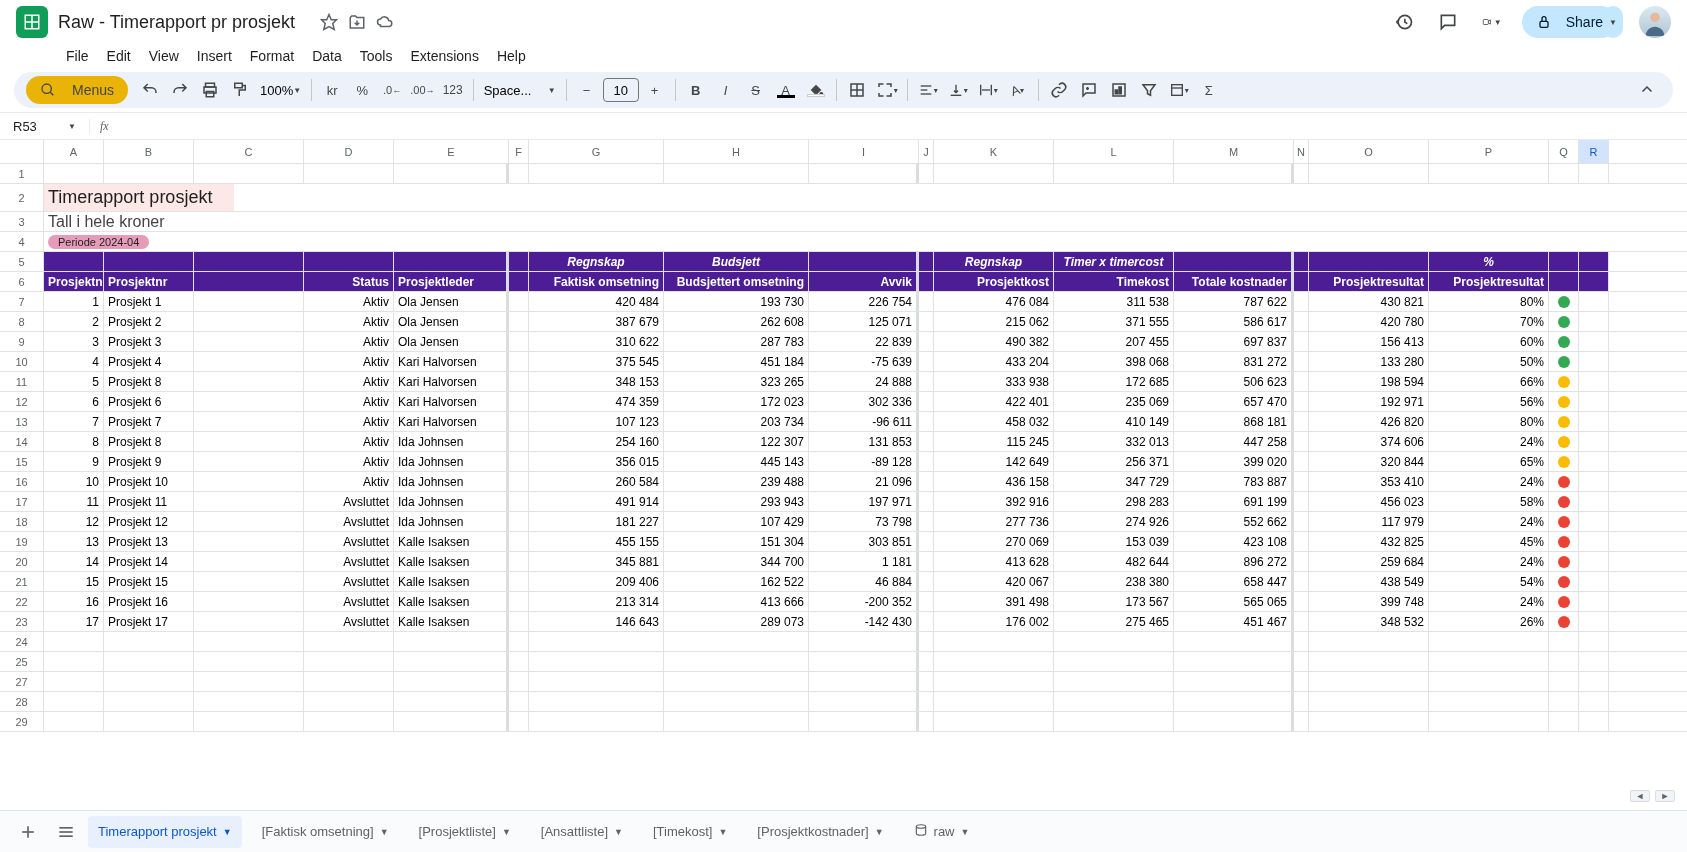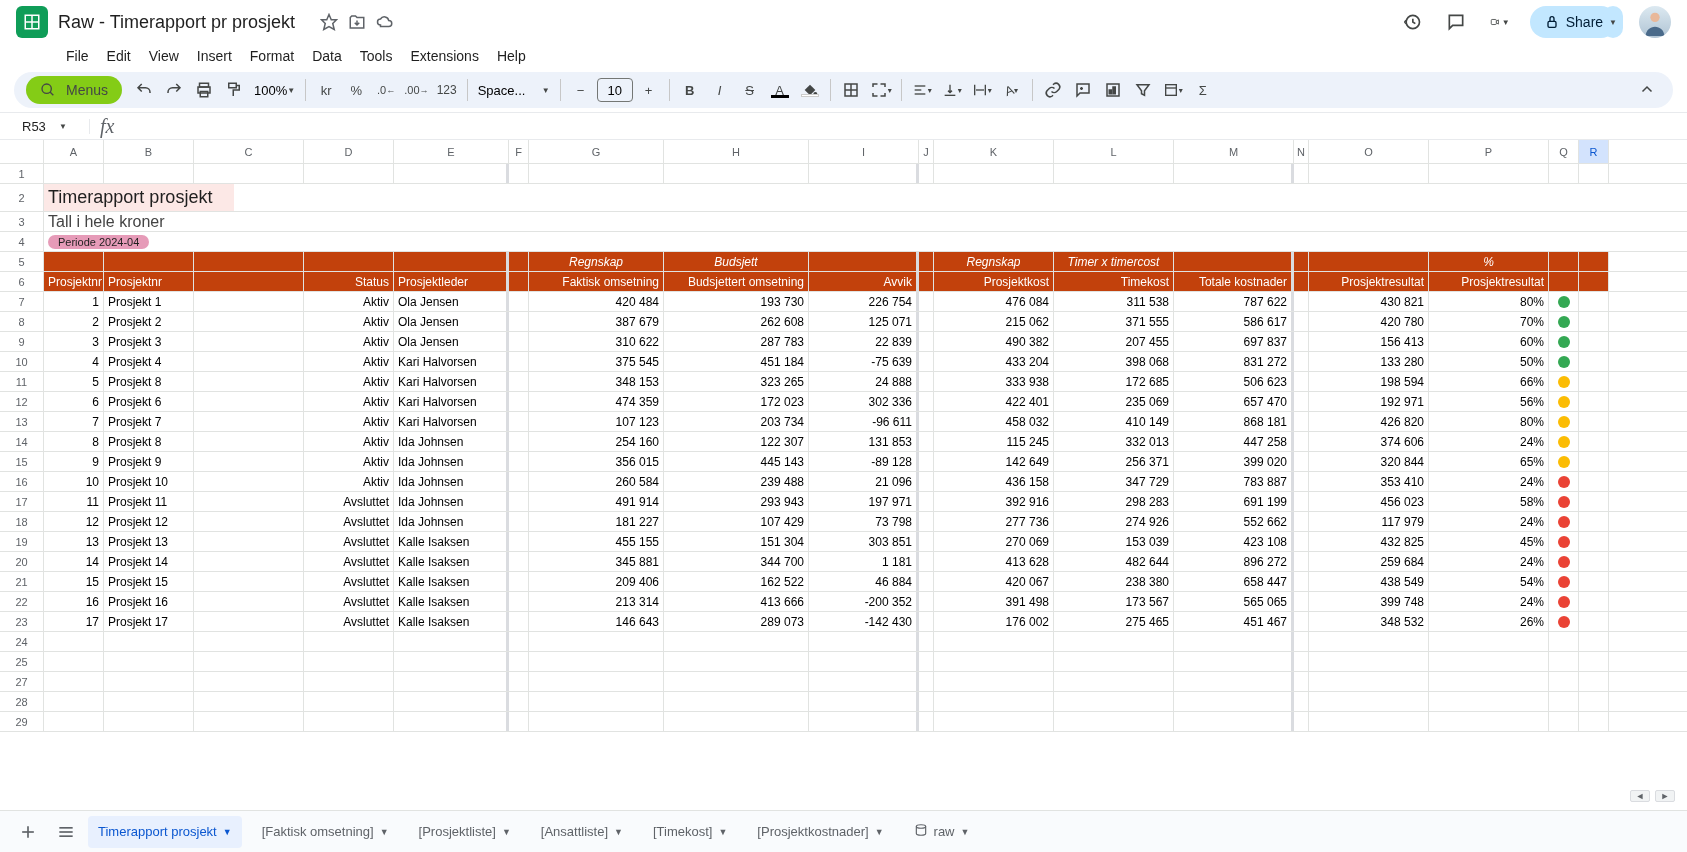--- a/index.html
+++ b/index.html
@@ -4,60 +4,60 @@
 <style>
 * { margin:0; padding:0; box-sizing:border-box; font-family:Arial,sans-serif; }
 body { background:#fff; overflow:hidden; width:1687px; height:852px; position:relative; }
 
 
 .titlebar { display:flex; align-items:center; padding:6px 16px; }
 .logo { width:32px; height:32px; background:#0f9d58; border-radius:6px; display:flex; align-items:center; justify-content:center; color:#fff; margin-right:10px; }
 .doctitle { font-size:18px; color:#1f1f1f; margin-right:20px; }
 .titleicon { width:20px; height:20px; margin:0 4px; color:#5f6368; display:flex; align-items:center; justify-content:center; cursor:pointer; }
 .titlebar-right { margin-left:auto; display:flex; align-items:center; gap:16px; }
-.sharebtn { background:#c2e7ff; border-radius:40px; padding:8px 14px; display:flex; align-items:center; gap:6px; font-size:14px; font-weight:500; color:#001d35; cursor:pointer; }
+.sharebtn { background:#c2e7ff; border-radius:40px; padding:8px 14px; display:flex; align-items:center; gap:14px; font-size:14px; font-weight:500; color:#001d35; cursor:pointer; }
 .share-dd { background:#c2e7ff; border-radius:40px; padding:8px 6px; margin-left:-14px; }
 .avatar { width:32px; height:32px; border-radius:50%; background:linear-gradient(#dce9f1,#b0c4d4); display:flex; align-items:center; justify-content:center; overflow:hidden; }
 .avatar svg{width:28px;height:28px;}
 
 
 .menubar { display:flex; padding:0 16px 4px 58px; gap:2px; }
 .menuitem { padding:4px 8px; font-size:14px; color:#1f1f1f; border-radius:4px; cursor:pointer; }
 
 
 .toolbar-wrap { padding:0 14px 4px; }
 .toolbar { background:#edf2fa; border-radius:24px; padding:4px 12px; display:flex; align-items:center; gap:2px; }
 .tbtn { min-width:28px; height:28px; display:flex; align-items:center; justify-content:center; color:#444746; border-radius:4px; cursor:pointer; font-size:13px; padding:0 2px;}
 .tsep { width:1px; height:22px; background:#c7c7c7; margin:0 4px; }
-.menus-pill { background:#84cc16; border-radius:18px; padding:6px 14px; display:flex; align-items:center; gap:10px; font-size:14px; color:#444746; margin-right:6px;}
+.menus-pill { background:#eab308; border-radius:18px; padding:6px 14px; display:flex; align-items:center; gap:16px; font-size:14px; color:#444746; margin-right:6px;}
 .fontsize-box { border:1px solid #747775; border-radius:4px; width:36px; height:24px; display:flex; align-items:center; justify-content:center; font-size:13px; }
 .fontsel { display:flex; align-items:center; gap:6px; width:80px; font-size:13px; padding:0 4px; justify-content:space-between;}
 .zoomsel { display:flex; align-items:center; font-size:13px; padding:0 4px;}
 .dd-caret{font-size:8px;color:#444746;}
 .color-underline{width:18px;height:3px;margin-top:-3px;}
 
 
 .fxbar { display:flex; align-items:center; border-top:1px solid #e8eaed; border-bottom:1px solid #e8eaed; height:28px; }
-.cellref { width:90px; padding:0 22px; font-size:13px; color:#1f1f1f; border-right:1px solid #e8eaed; display:flex; align-items:center; justify-content:space-between;}
-.fxlabel { padding:0 10px; font-style:italic; color:#5f6368; font-size:20px; font-family:Georgia,serif; }
+.cellref { width:90px; padding:0 13px; font-size:13px; color:#1f1f1f; border-right:1px solid #e8eaed; display:flex; align-items:center; justify-content:space-between;}
+.fxlabel { padding:0 10px; font-style:italic; color:#5f6368; font-size:12px; font-family:Georgia,serif; }
 .fxinput { flex:1; }
 
 
 .grid-area { position:relative; overflow:hidden; height:646px;}
 .colhdr-row { display:flex; height:24px; border-bottom:1px solid #e1e3e1; background:#fff; }
 .selectall { width:44px; border-right:1px solid #e1e3e1; }
 .colhdr { border-right:1px solid #e1e3e1; display:flex; align-items:center; justify-content:center; font-size:11px; color:#5f6368; }
 .colhdr.sel { background:#d3e3fd; color:#0b57d0; }
 .body-rows { display:flex; flex-direction:column; }
 .row { display:flex; height:20px; border-bottom:1px solid #e1e3e1; }
 .rowhdr { width:44px; border-right:1px solid #e1e3e1; display:flex; align-items:center; justify-content:center; font-size:11px; color:#5f6368; background:#fff; }
 .cell { border-right:1px solid #e1e3e1; font-size:12px; padding:0 4px; display:flex; align-items:center; overflow:hidden; white-space:nowrap; }
 .cell.r { justify-content:flex-end; }
 .cell.c { justify-content:center; }
-.blackrow .cell { background:#c2410c; color:#fff; font-weight:400; font-style:normal;}
+.blackrow .cell { background:#4c1d95; color:#fff; font-weight:700; font-style:normal;}
 .blackrow.it .cell { font-style:italic; }
 .title-cell { font-size:18px; font-weight:400; background:#fce8e6 !important; color:#1f1f1f;}
 .subtitle-cell { font-size:16px; color:#444;text-align:center;}
 .period-chip { background:#e69bb8; border-radius:10px; padding:1px 10px; font-size:11px; color:#1f1f1f; display:inline-block;}
 .dot{width:12px;height:12px;border-radius:50%;margin:auto;}
 .dot.g{background:#34a853;} .dot.y{background:#fbbc04;} .dot.r{background:#ea4335;}
 .hsplit{border-right:3px solid #dadce0 !important;}
 
 
 .sheetbar { position:absolute; bottom:0; left:0; right:0; height:42px; border-top:1px solid #e1e3e1; background:#f9fbfd; display:flex; align-items:center; padding:0 12px; gap:6px;}

